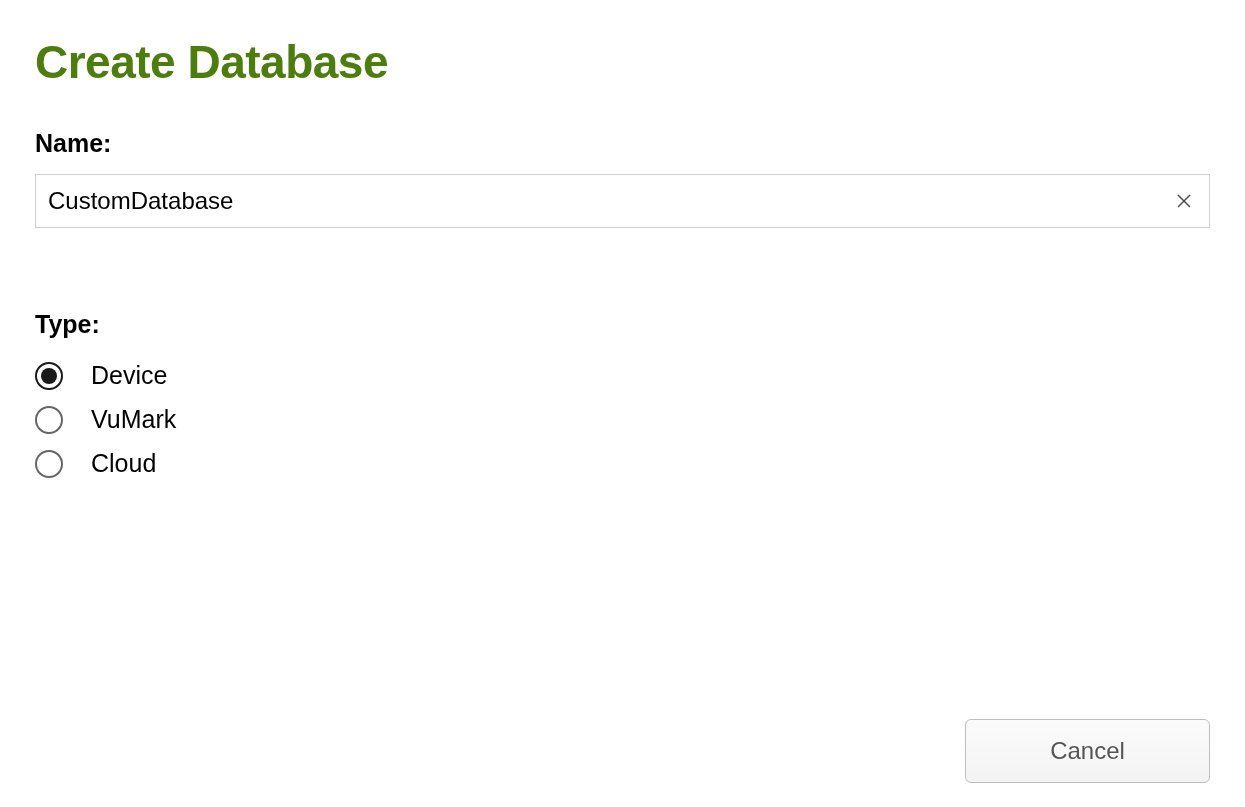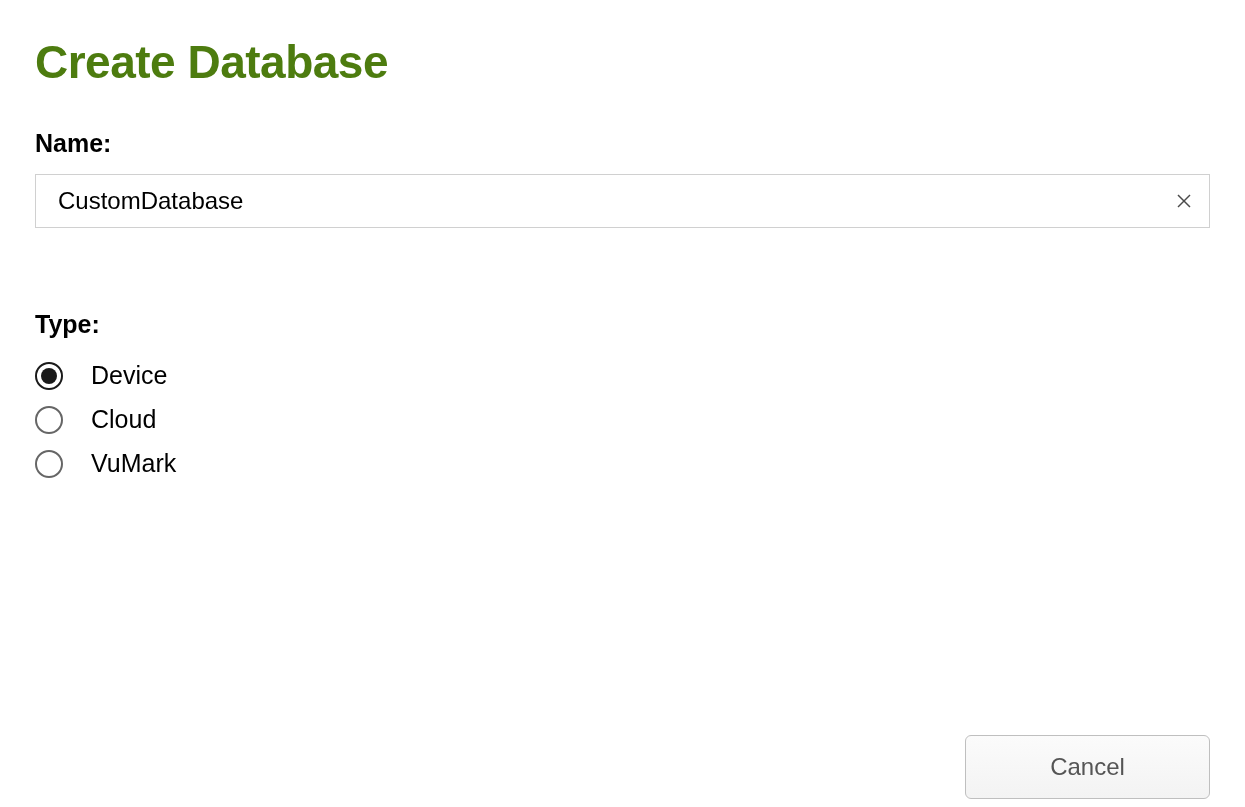--- a/index.html
+++ b/index.html
@@ -34,21 +34,21 @@
       margin-bottom: 82px;
     }
     .text-input {
       width: 100%;
       height: 54px;
       border: 1px solid #d0d0d0;
       background: #ffffff;
       font-size: 24px;
       font-weight: 400;
       color: #000000;
-      padding: 0 50px 0 22px;
+      padding: 0 50px 0 12px;
       font-family: inherit;
       outline: none;
     }
     .clear-icon {
       position: absolute;
       right: 16px;
       top: 50%;
       transform: translateY(-50%);
       width: 20px;
       height: 20px;
@@ -97,21 +97,21 @@
     .radio-circle.selected .radio-dot {
       display: block;
     }
     .radio-label {
       font-size: 25px;
       font-weight: 400;
       color: #000000;
     }
     .button-row {
       position: absolute;
-      bottom: 8px;
+      bottom: 24px;
       right: 35px;
       display: flex;
       gap: 18px;
     }
     .btn {
       width: 245px;
       height: 64px;
       border: 1px solid #bfbfbf;
       border-radius: 6px;
       background: linear-gradient(to bottom, #fbfbfb, #f3f3f3);
@@ -144,23 +144,23 @@
 
 <div class="radio-group">
   <div class="radio-option">
     <span class="radio-circle selected">
         <span class="radio-dot"></span>
       </span>
     <span class="radio-label">Device</span>
   </div>
   <div class="radio-option">
     <span class="radio-circle"></span>
-    <span class="radio-label">Cloud</span>
+    <span class="radio-label">VuMark</span>
   </div>
   <div class="radio-option">
     <span class="radio-circle"></span>
-    <span class="radio-label">VuMark</span>
+    <span class="radio-label">Cloud</span>
   </div>
 </div>
 
 <div class="button-row">
   <button class="btn">Cancel</button>
 </div>
 
 </body></html>

